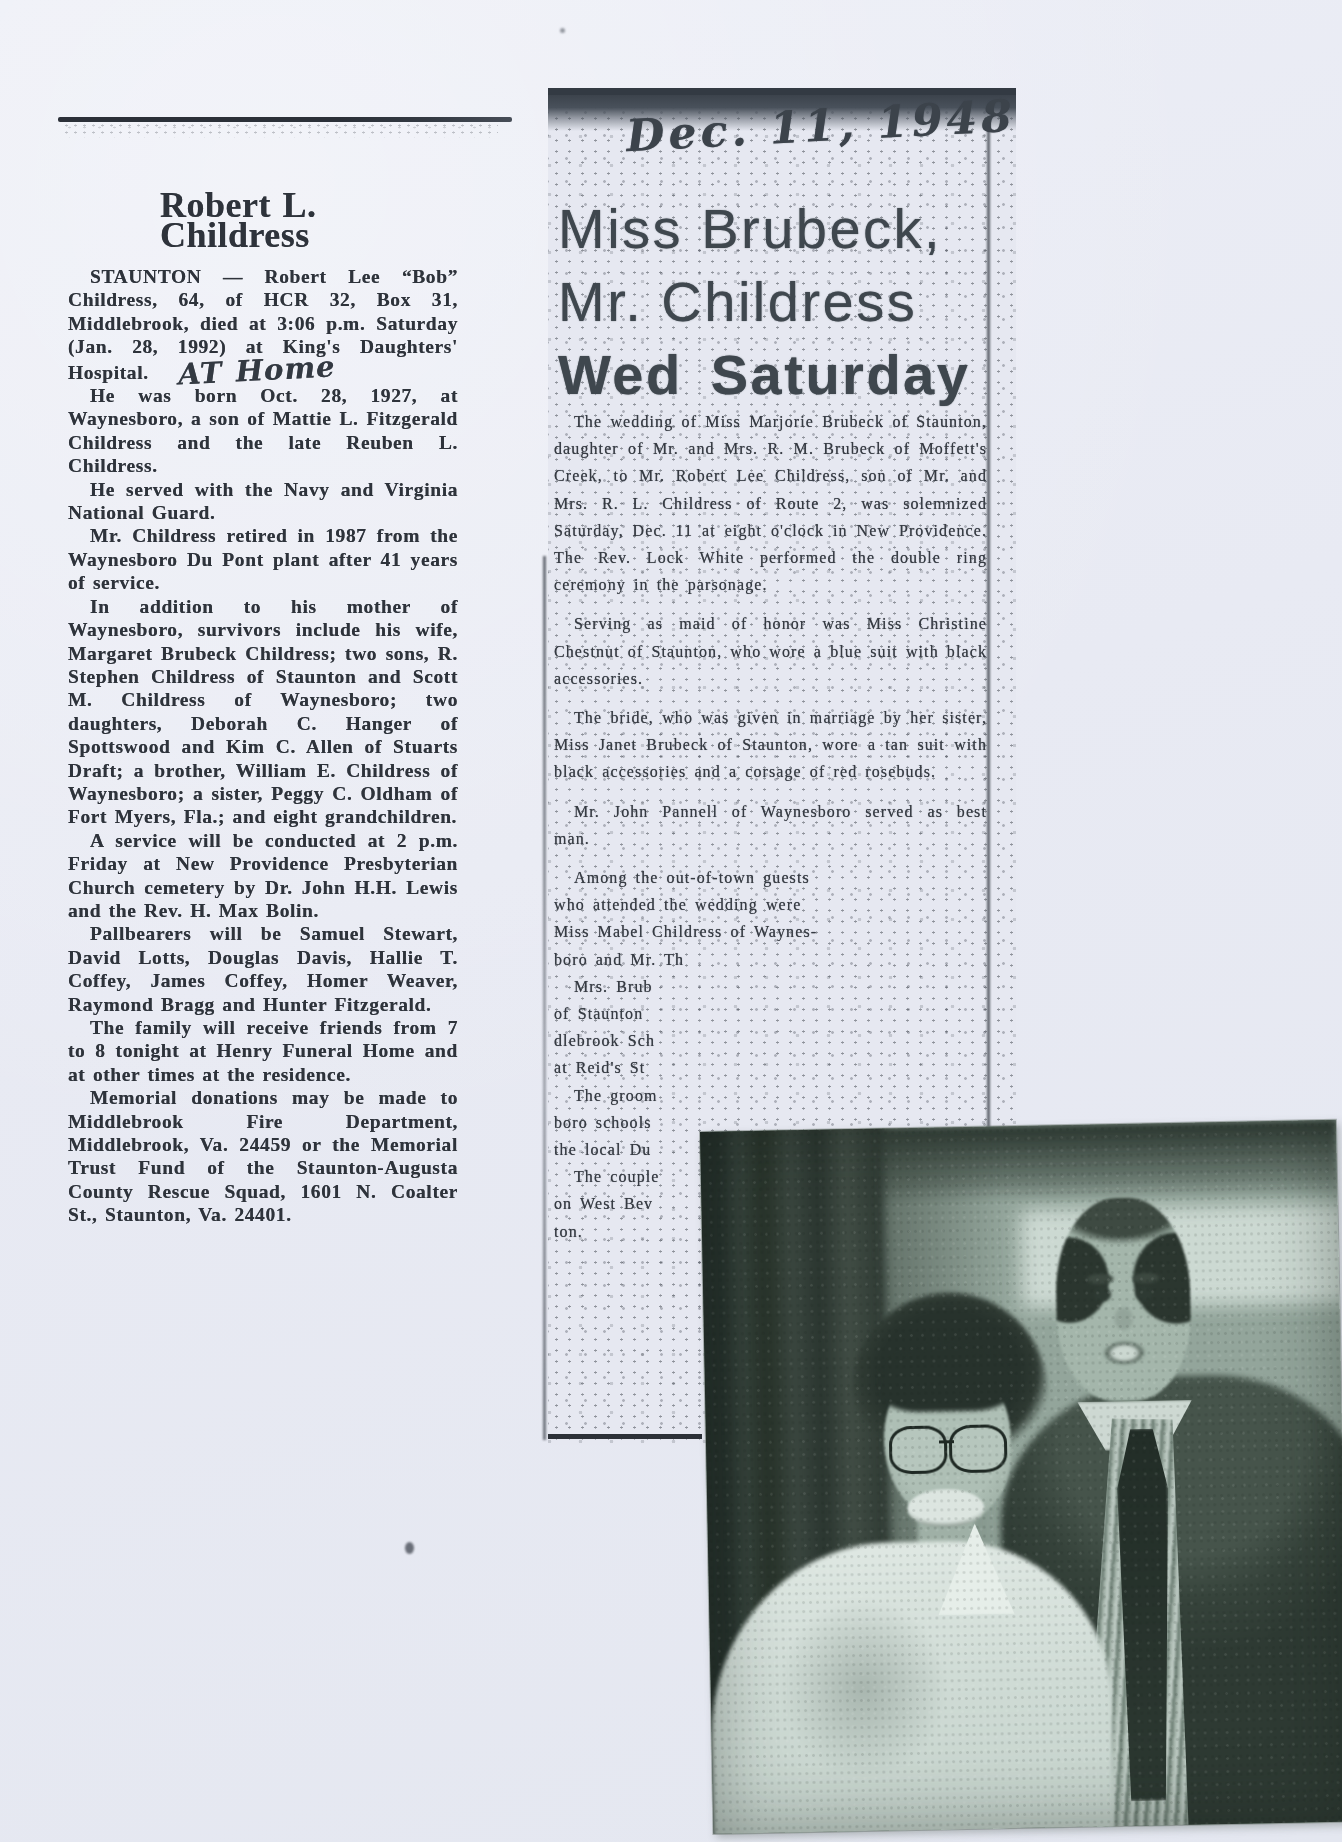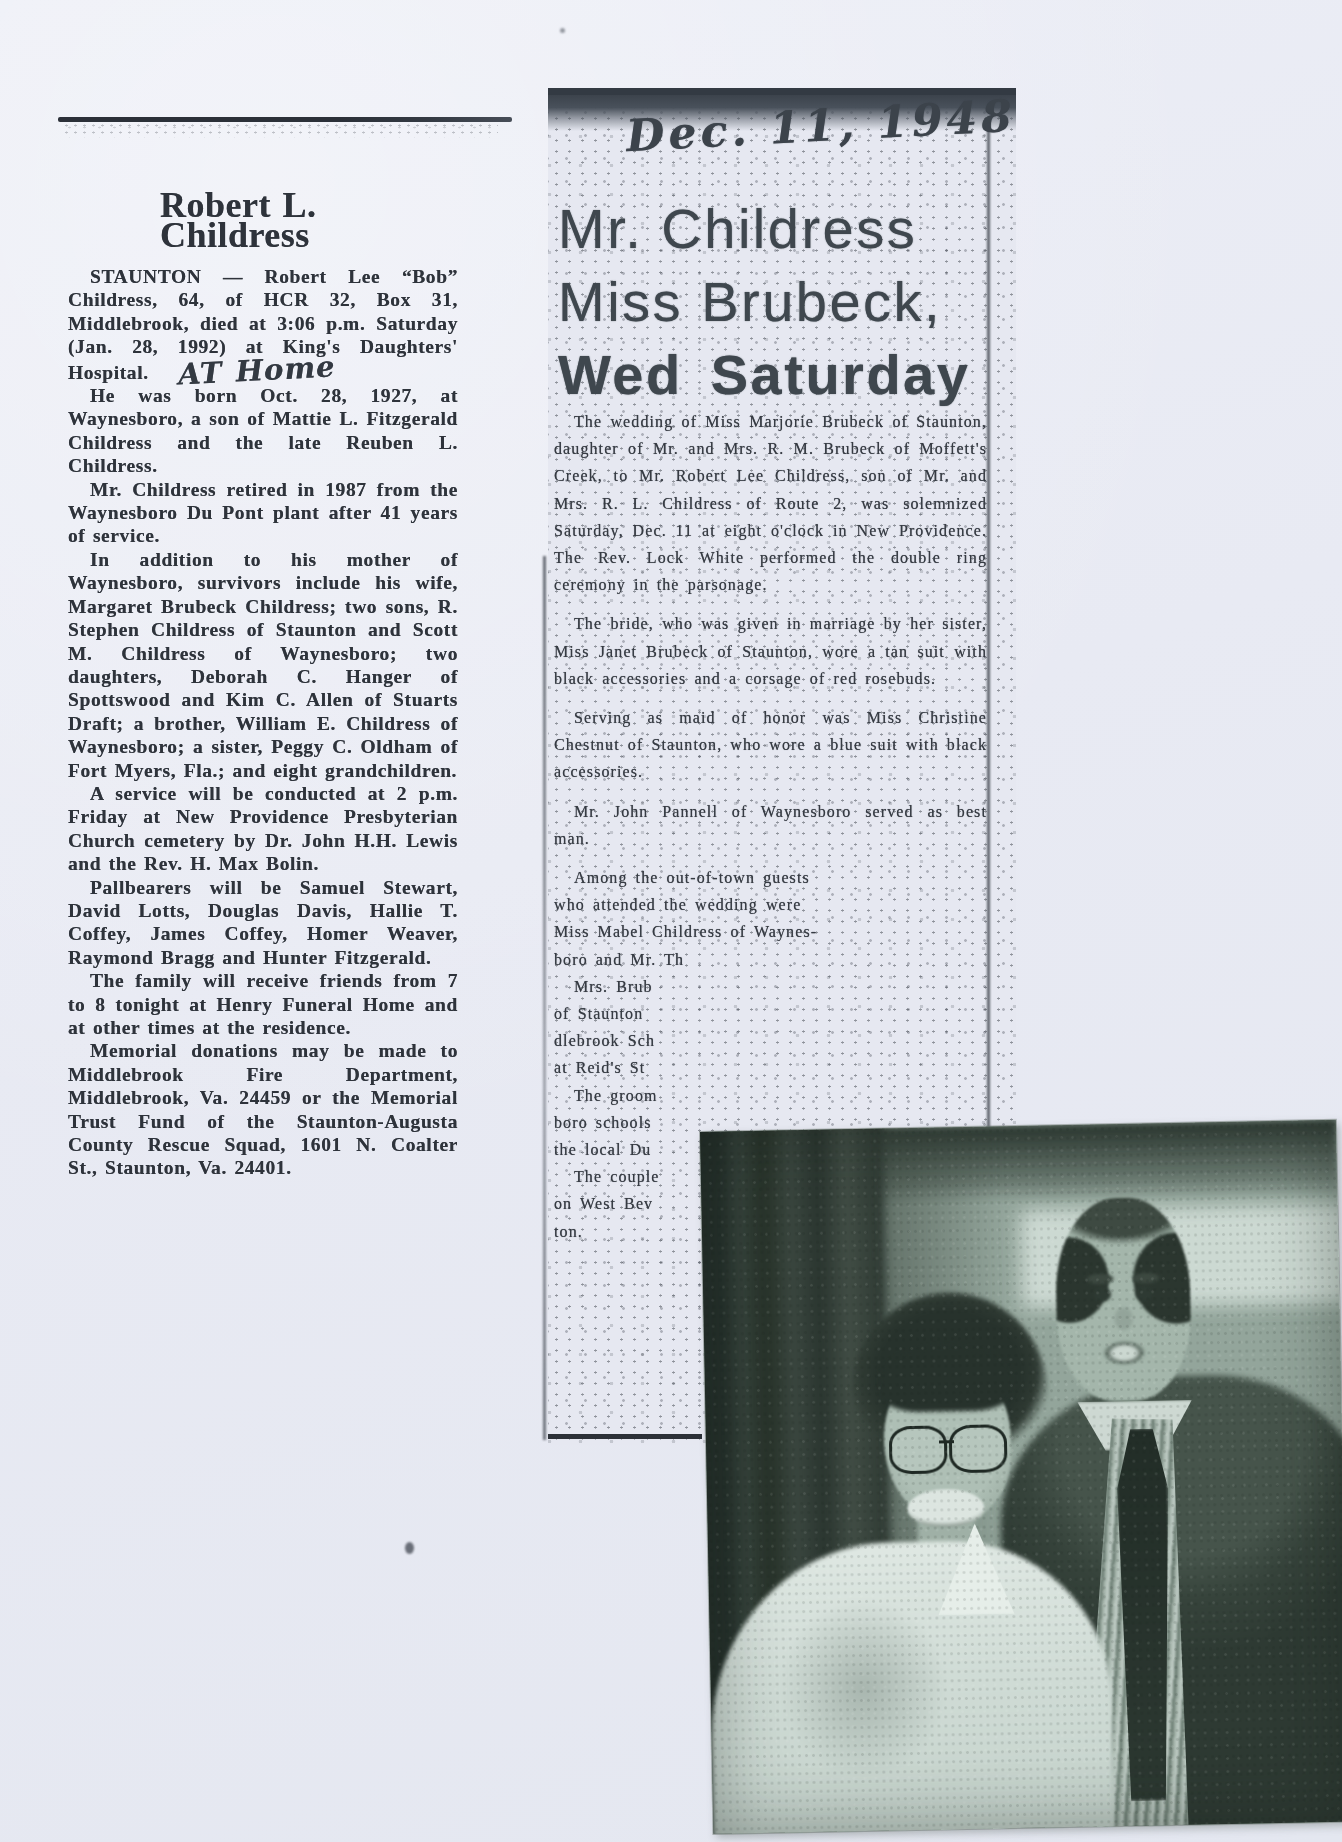--- a/index.html
+++ b/index.html
@@ -153,40 +153,41 @@
 <div class="page">
 
   <div class="top-rule"></div>
   <div class="speck"></div>
   <div class="speck2"></div>
 
   <section class="obit">
     <h1>Robert L. Childress</h1>
     <p><span>STAUNTON — Robert Lee “Bob” Childress, 64, of HCR 32, Box 31, Middlebrook, died at 3:06 p.m. Saturday (Jan. 28, 1992) at King's Daughters' Hospital.</span><span class="hand">AT Home</span></p>
     <p>He was born Oct. 28, 1927, at Waynesboro, a son of Mattie L. Fitzgerald Childress and the late Reuben L. Childress.</p>
+    <p>He served with the Navy and Virginia National Guard.</p>
     <p>Mr. Childress retired in 1987 from the Waynesboro Du Pont plant after 41 years of service.</p>
     <p>In addition to his mother of Waynesboro, survivors include his wife, Margaret Brubeck Childress; two sons, R. Stephen Childress of Staunton and Scott M. Childress of Waynesboro; two daughters, Deborah C. Hanger of Spottswood and Kim C. Allen of Stuarts Draft; a brother, William E. Childress of Waynesboro; a sister, Peggy C. Oldham of Fort Myers, Fla.; and eight grandchildren.</p>
     <p>A service will be conducted at 2 p.m. Friday at New Providence Presbyterian Church cemetery by Dr. John H.H. Lewis and the Rev. H. Max Bolin.</p>
     <p>Pallbearers will be Samuel Stewart, David Lotts, Douglas Davis, Hallie T. Coffey, James Coffey, Homer Weaver, Raymond Bragg and Hunter Fitzgerald.</p>
     <p>The family will receive friends from 7 to 8 tonight at Henry Funeral Home and at other times at the residence.</p>
     <p>Memorial donations may be made to Middlebrook Fire Department, Middlebrook, Va. 24459 or the Memorial Trust Fund of the Staunton-Augusta County Rescue Squad, 1601 N. Coalter St., Staunton, Va. 24401.</p>
   </section>
 
   <section class="wed">
     <div class="wed-topband"></div>
     <div class="wed-date">Dec. 11, 1948</div>
     <div class="headline">
+      <div>Miss Brubeck,</div>
       <div>Mr. Childress</div>
-      <div>Miss Brubeck,</div>
       <div class="hl3">Wed Saturday</div>
     </div>
     <div class="wed-body">
       <p>The wedding of Miss Marjorie Brubeck of Staunton, daughter of Mr. and Mrs. R. M. Brubeck of Moffett's Creek, to Mr. Robert Lee Childress, son of Mr. and Mrs. R. L. Childress of Route 2, was solemnized Saturday, Dec. 11 at eight o'clock in New Providence. The Rev. Lock White performed the double ring ceremony in the parsonage.</p>
+      <p>Serving as maid of honor was Miss Christine Chestnut of Staunton, who wore a blue suit with black accessories.</p>
       <p>The bride, who was given in marriage by her sister, Miss Janet Brubeck of Staunton, wore a tan suit with black accessories and a corsage of red rosebuds.</p>
-      <p>Serving as maid of honor was Miss Christine Chestnut of Staunton, who wore a blue suit with black accessories.</p>
       <p>Mr. John Pannell of Waynesboro served as best man.</p>
       <div class="wl ind">Among the out-of-town guests</div>
       <div class="wl">who attended the wedding were</div>
       <div class="wl">Miss Mabel Childress of Waynes-</div>
       <div class="wl">boro and Mr. Th</div>
       <div class="wl ind">Mrs. Brub</div>
       <div class="wl">of Staunton</div>
       <div class="wl">dlebrook Sch</div>
       <div class="wl">at Reid's St</div>
       <div class="wl ind">The groom</div>

